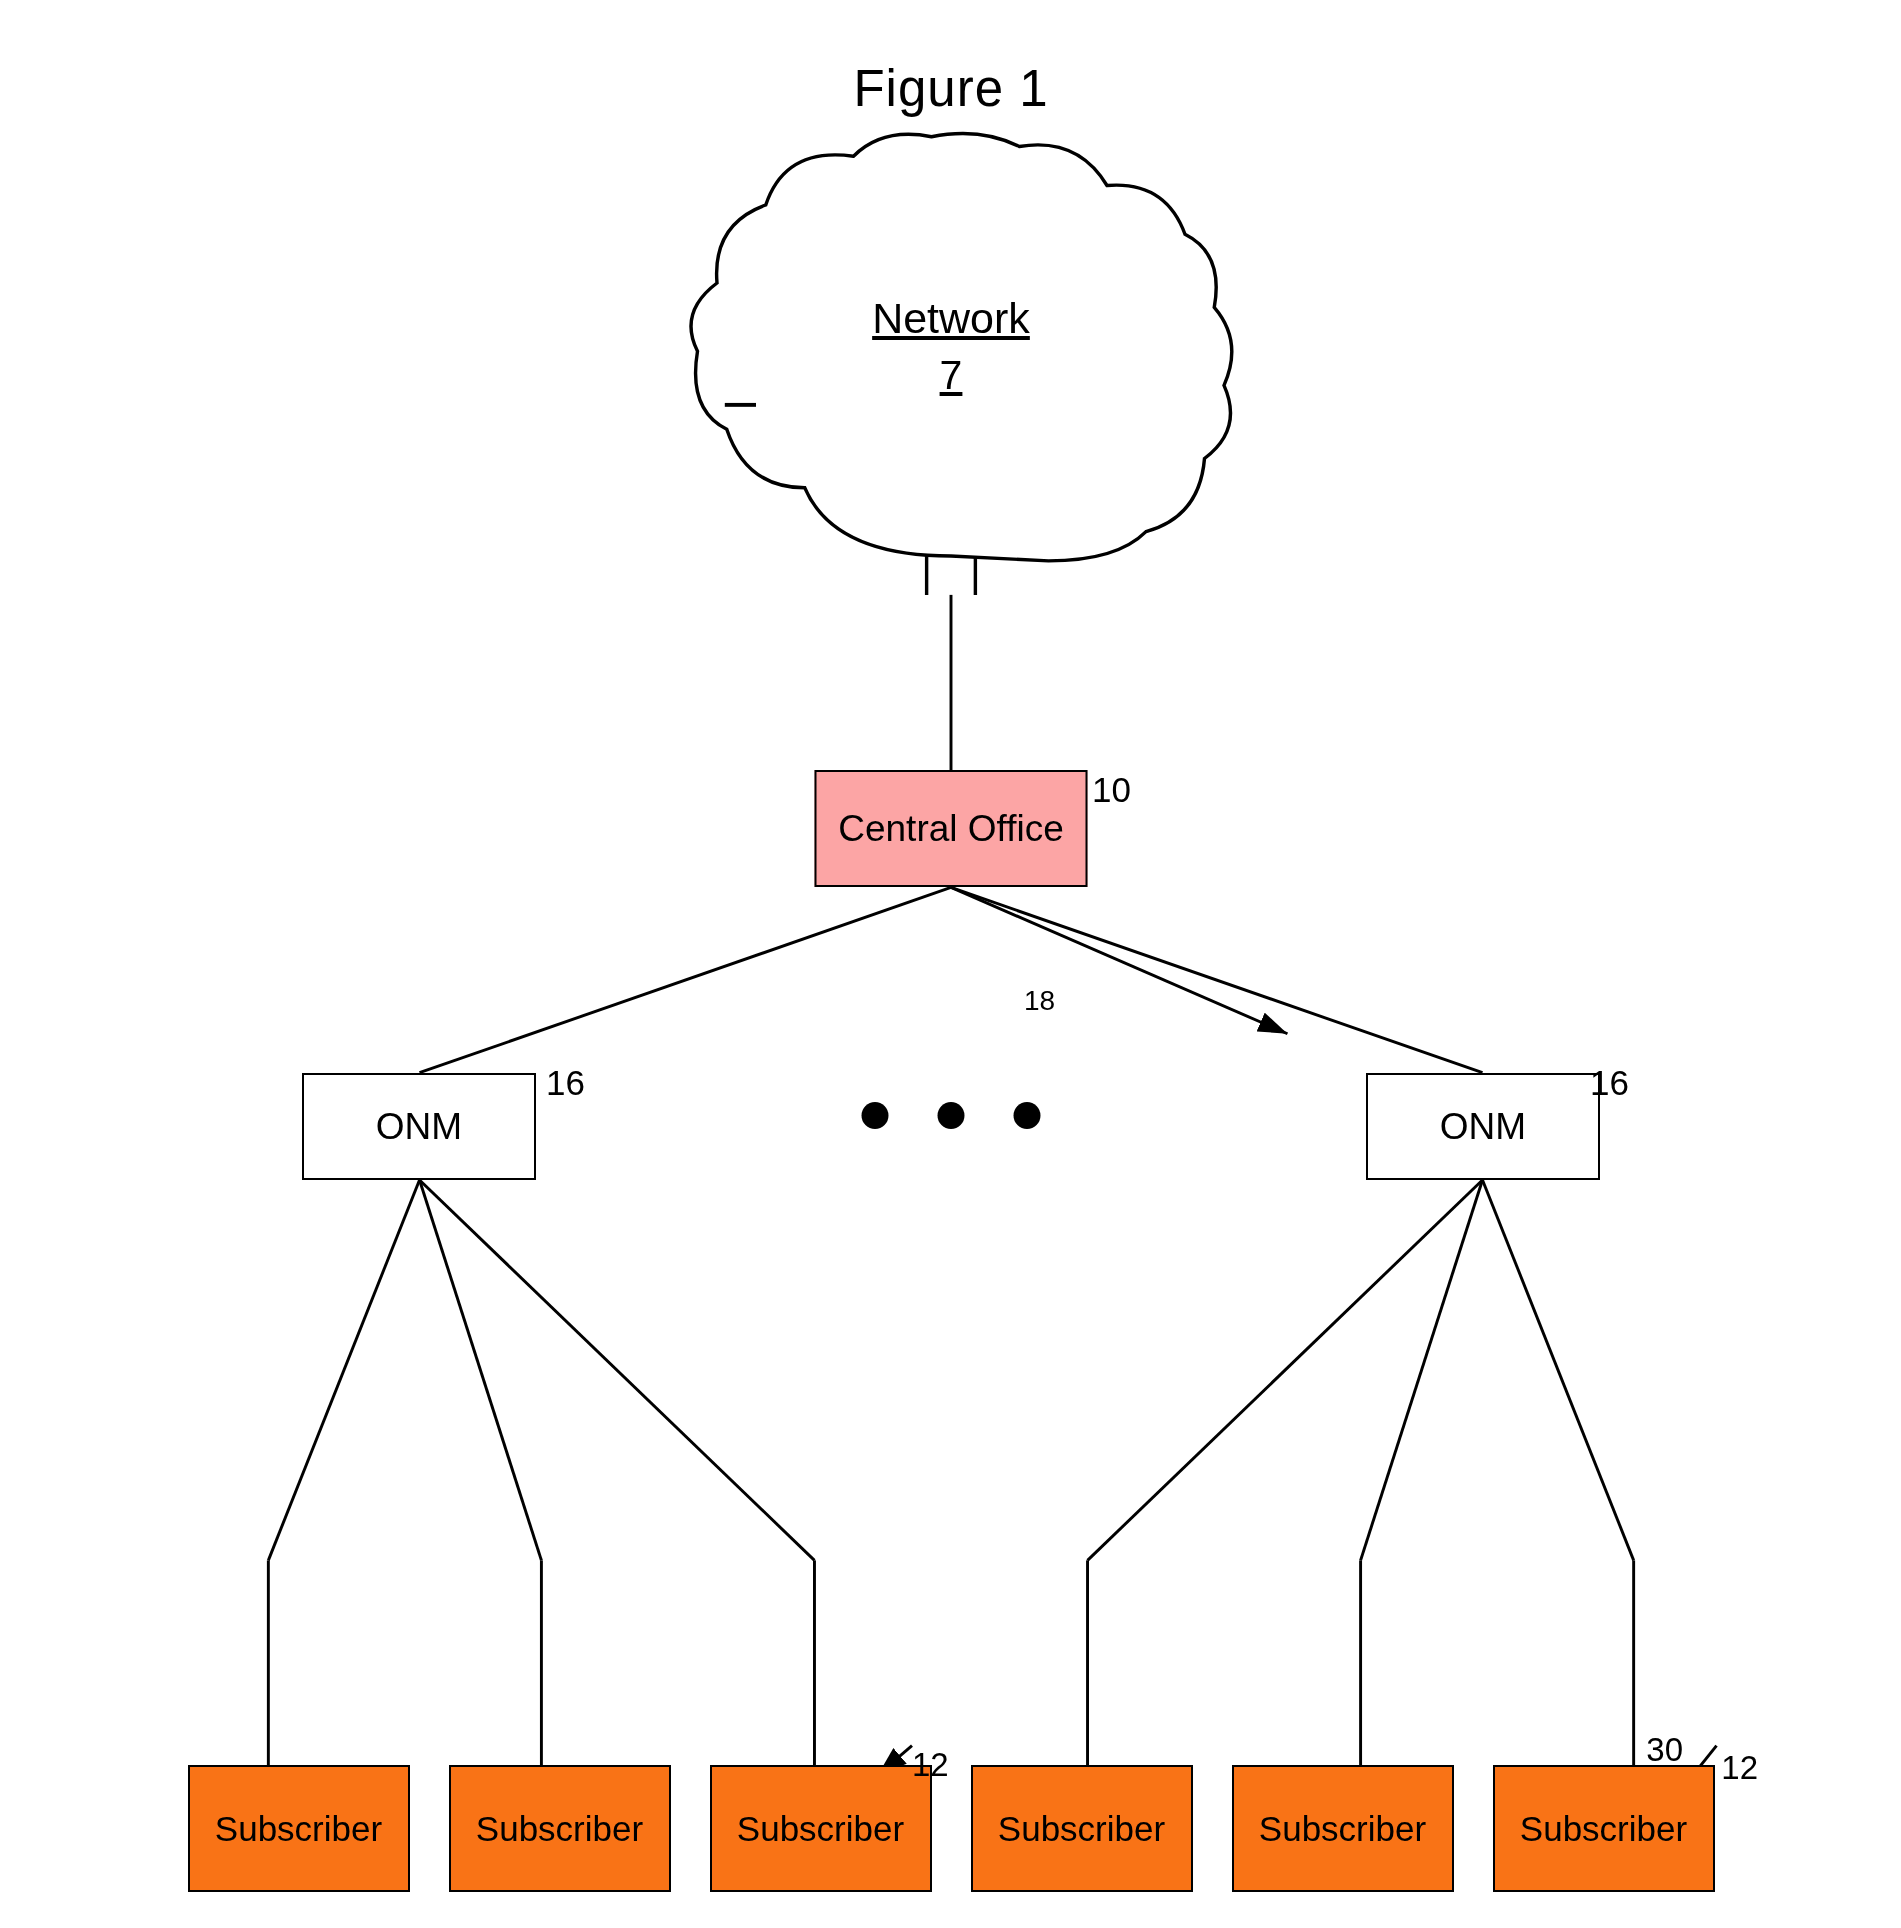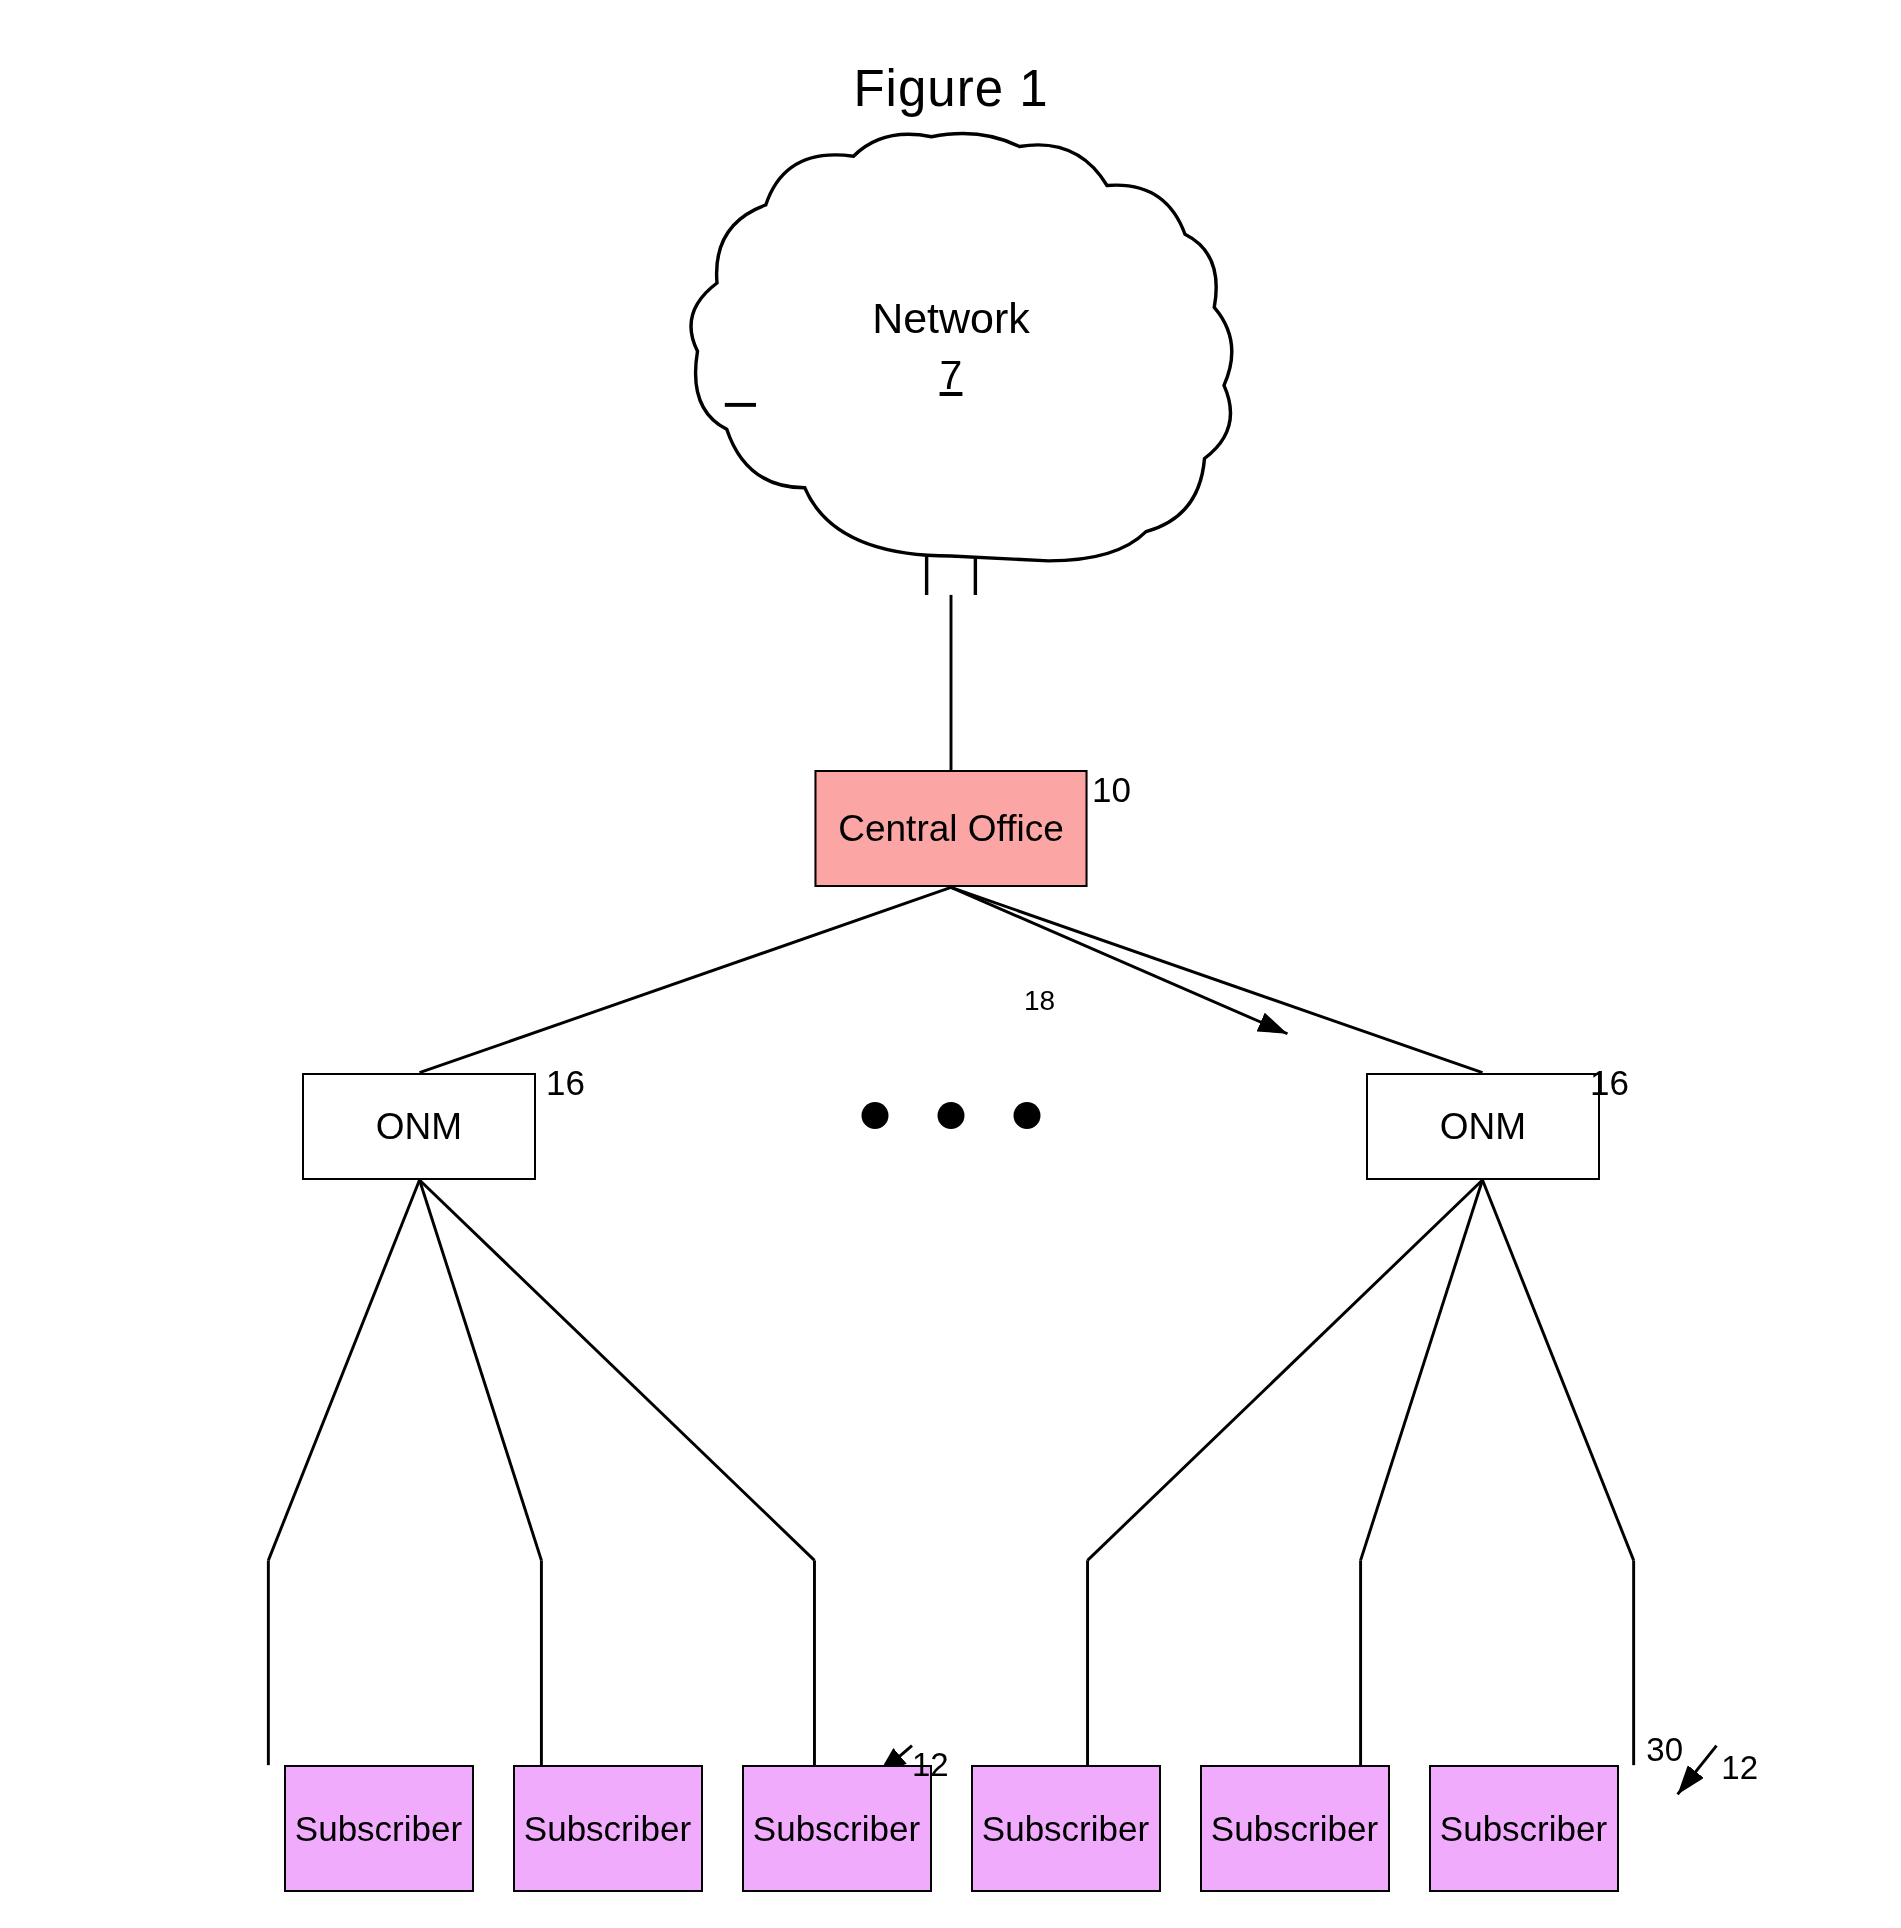--- a/index.html
+++ b/index.html
@@ -45,20 +45,21 @@
       top: 0; left: 0;
       width: 100%; height: 100%;
     }
 
     .cloud-label {
       position: relative;
       text-align: center;
       font-size: 43px;
       z-index: 1;
       margin-top: -29px;
+      text-decoration: underline;
     }
 
     .cloud-number {
       position: relative;
       font-size: 41px;
       text-decoration: underline;
       z-index: 1;
       margin-top: 9.8px;
     }
 
@@ -158,27 +159,27 @@
       position: absolute;
       top: 1765px;
       left: 0;
       right: 0;
       display: flex;
       justify-content: center;
       gap: 39px;
     }
 
     .subscriber-box {
-      width: 190px;
+      width: 222px;
       height: 127px;
       border: 2.9px solid #000;
       display: flex;
       align-items: center;
       justify-content: center;
-      background: #f0abfc;
+      background: #f97316;
       font-size: 35px;
     }
 
     
     .lines-svg {
       position: absolute;
       top: 0; left: 0;
       width: 1902px;
       height: 1928px;
       pointer-events: none;

